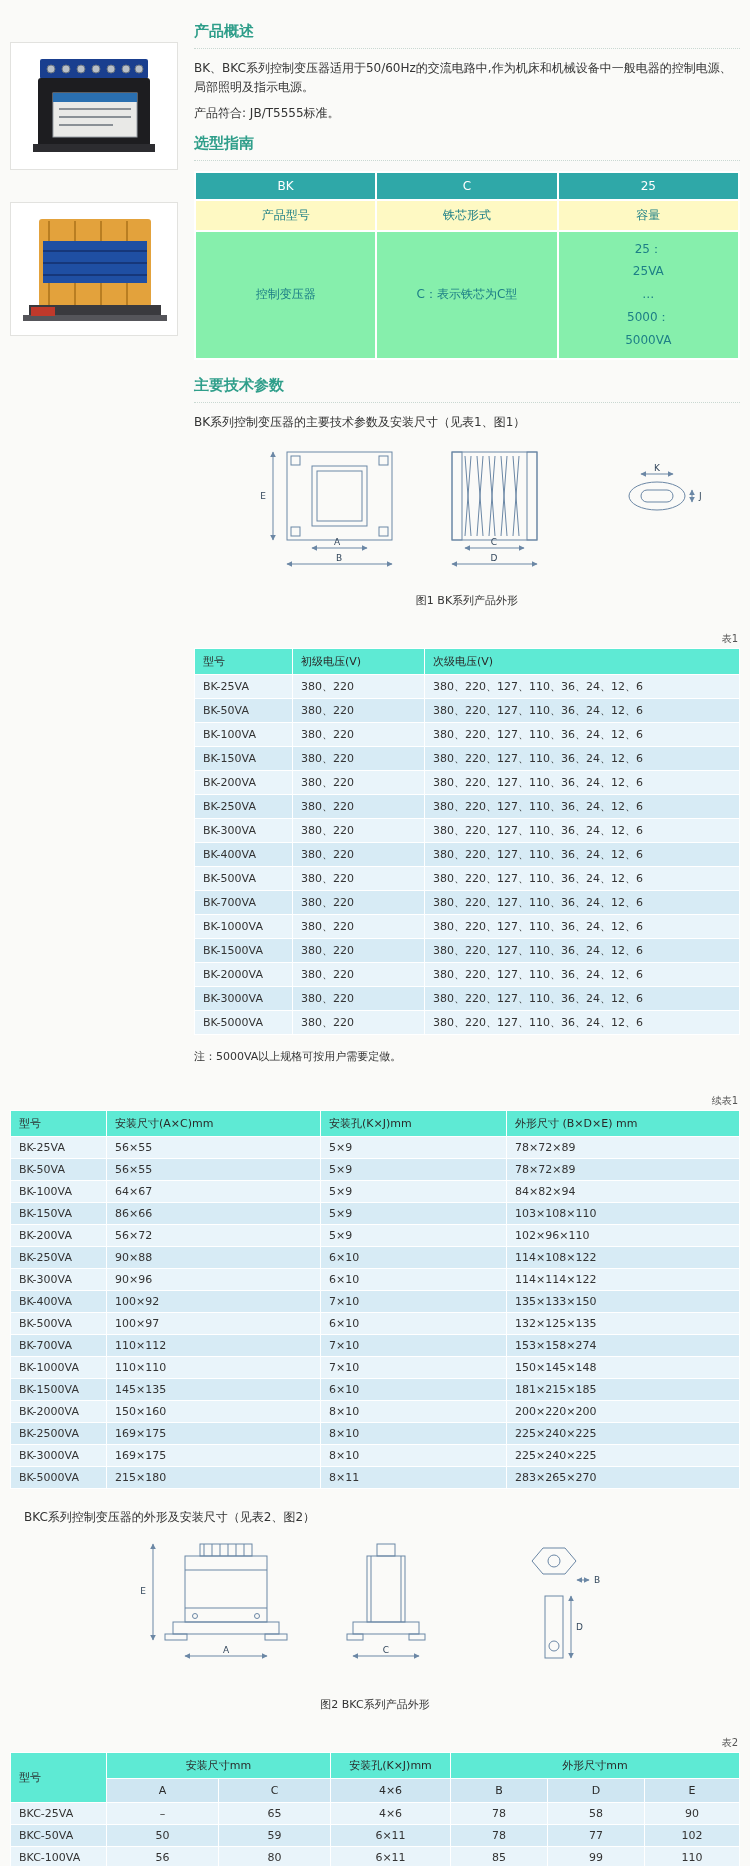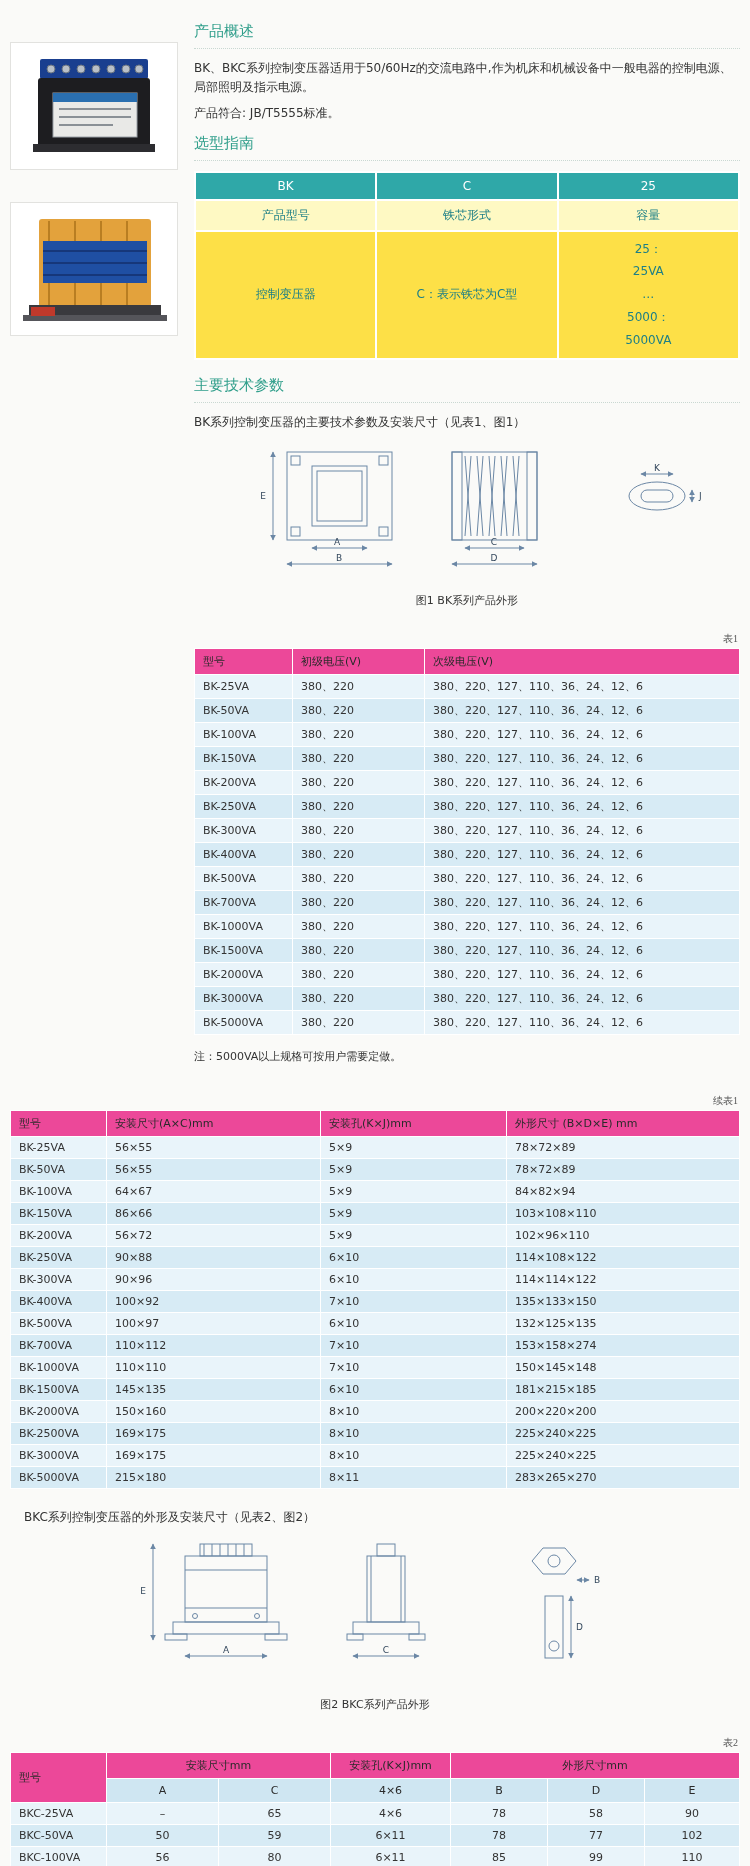--- a/index.html
+++ b/index.html
@@ -12,39 +12,39 @@
   .page {
     width:750px; min-height:1866px; margin:0 auto;
     background:#fafaf8; padding:8px 0 30px;
   }
   .top { display:flex; padding:4px 10px 0; gap:16px; }
   .photos { width:168px; flex:none; padding-top:30px; }
   .photo-card { background:#fff; border:1px solid #e2e2df; margin-bottom:32px; padding:2px; }
   .content { flex:1; min-width:0; }
 
   h2.sec {
-    color:#2f9e8a; font-size:15px; font-weight:normal;
+    color:#2f9e8a; font-size:15px; font-weight:bold;
     margin:10px 0 10px; padding-bottom:7px;
     border-bottom:1px dotted #c9d8d2;
   }
   p.body { font-size:12px; line-height:1.6; margin:7px 0; }
   p.note { font-size:11px; margin:14px 0 6px; }
 
   
   table.sel { width:100%; border-collapse:collapse; margin:8px 0 16px; table-layout:fixed; }
   table.sel th, table.sel td { border:2px solid #fff; text-align:center; font-size:12px; padding:6px 6px; }
   table.sel thead th { background:#2fa8a8; color:#fff; font-weight:normal;margin-top:16px; }
   table.sel tr.r2 td { background:#fef9c3; color:#1d7f86; }
-  table.sel tr.r3 td { background:#fde047; color:#1d7f86; height:118px; vertical-align:middle; line-height:1.9; }
+  table.sel tr.r3 td { background:#86efac; color:#1d7f86; height:118px; vertical-align:middle; line-height:1.9; }
 
   
-  .tbl-label { text-align:right; font-size:10px; color:#555; margin:24px 2px 2px;font-family:Liberation Serif, serif; }
+  .tbl-label { text-align:right; font-size:10px; color:#555; margin:24px 2px 2px; }
   table.data { width:100%; border-collapse:collapse; font-size:11px; table-layout:fixed; }
   table.data th {
-    background:#ec4899; font-weight:normal; text-align:left;
+    background:#5eead4; font-weight:normal; text-align:left;
     padding:5px 8px; border:1px solid #fff; color:#2a2a2a;
   }
   table.data td { padding:4px 8px; border:1px solid #fff; overflow:hidden; white-space:nowrap; }
   table.data tbody tr:nth-child(odd) td { background:#e9f4fa; }
   table.data tbody tr:nth-child(even) td { background:#d7ebf5; }
 
   table.data.center th, table.data.center td { text-align:center; }
   table.data.center td:first-child, table.data.center th.model { text-align:left; }
 
   .fig { text-align:center; margin:12px 0 2px; }

